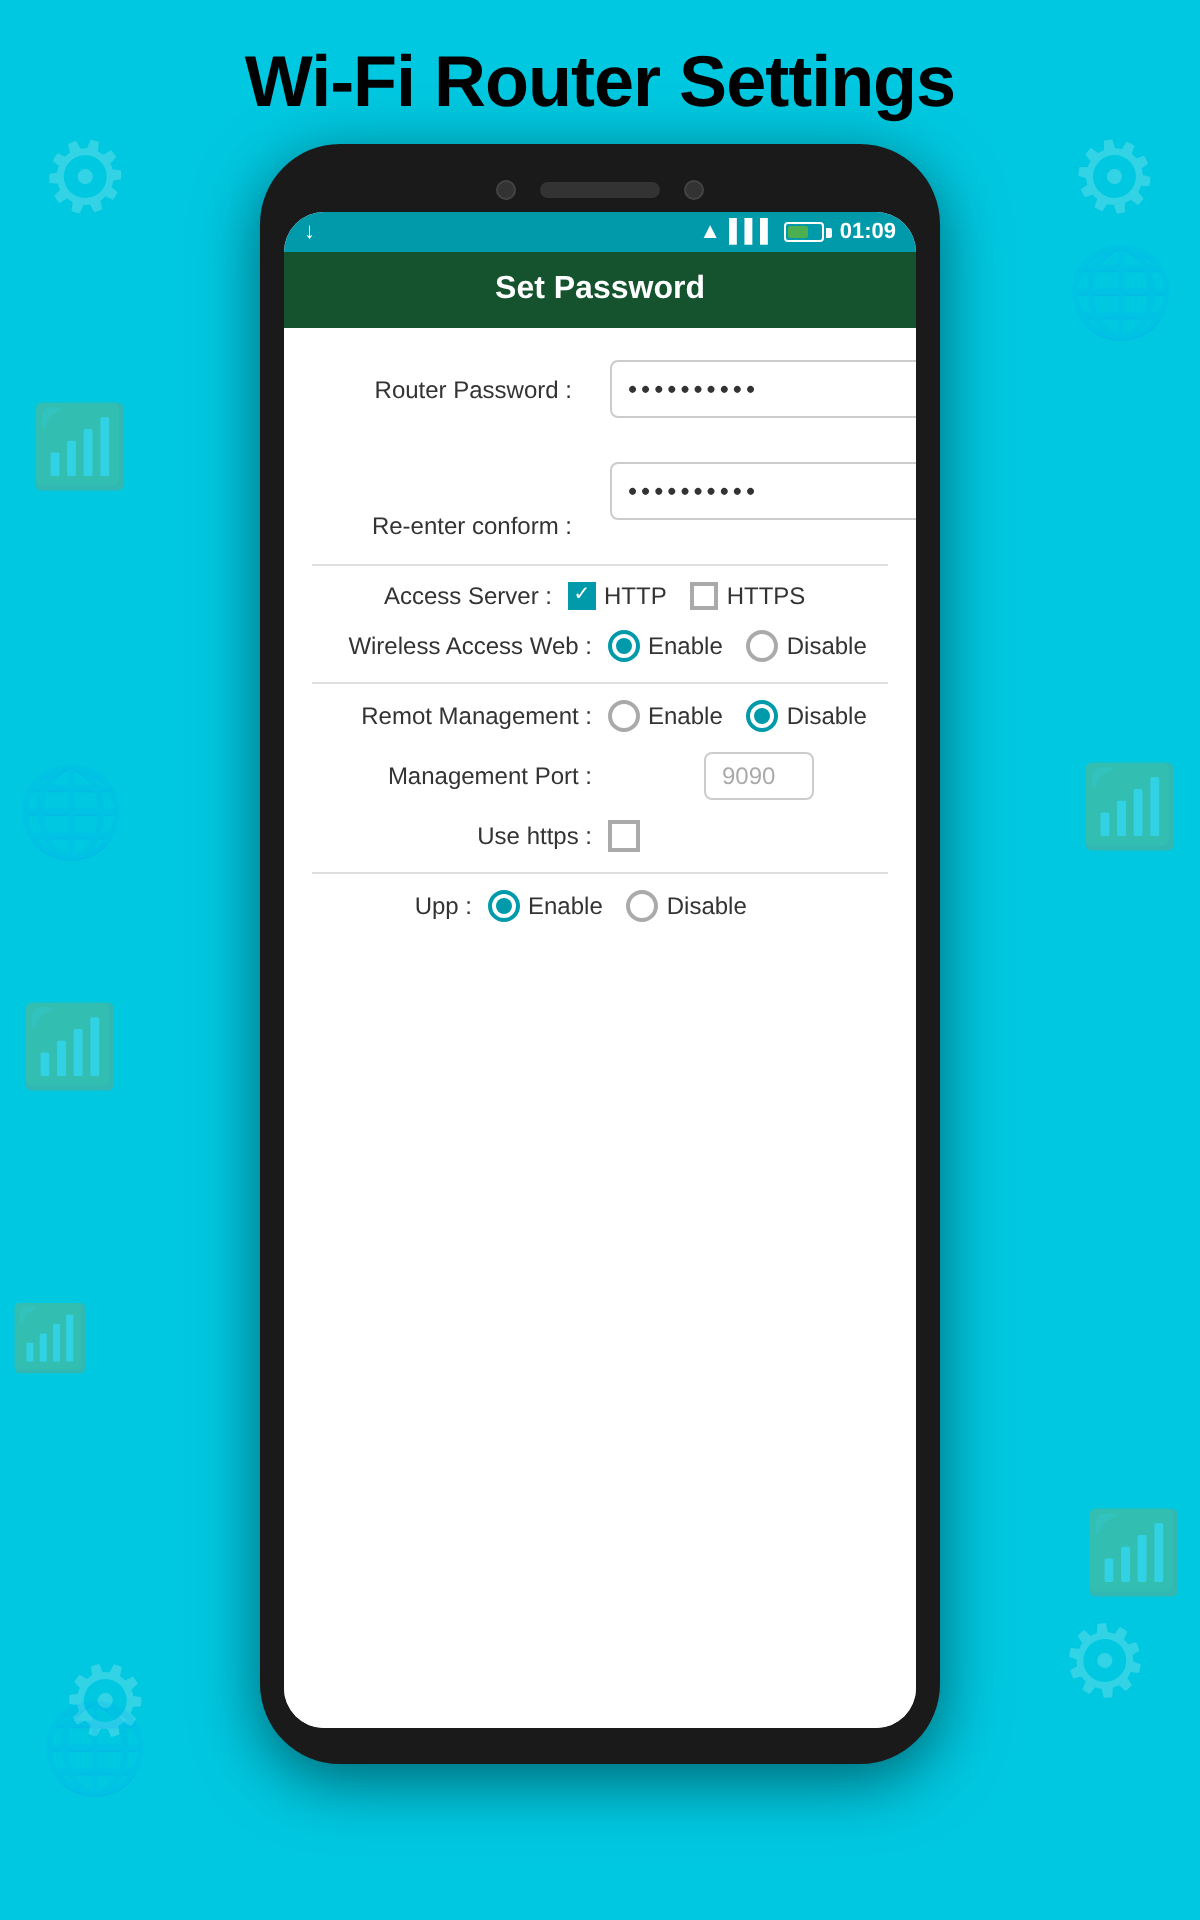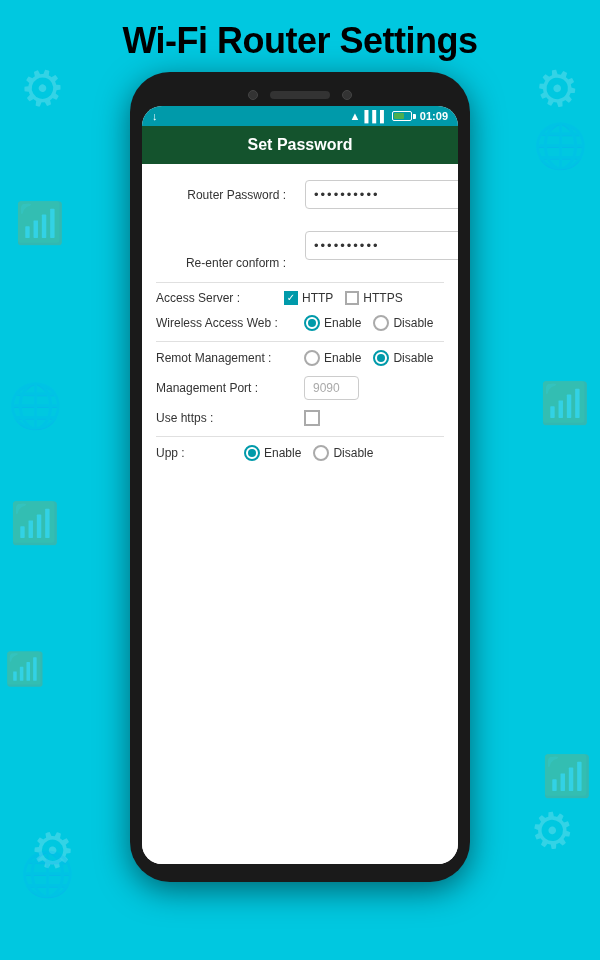--- a/index.html
+++ b/index.html
@@ -188,21 +188,21 @@
     
     .setting-row {
       display: flex;
       align-items: center;
       margin-bottom: 10px;
     }
 
     .setting-label {
       font-size: 12px;
       color: #333;
-      text-align: left;
+      text-align: right;
       white-space: nowrap;
       flex-shrink: 0;
     }
 
     .options-group {
       display: flex;
       align-items: center;
       gap: 12px;
       margin-left: 8px;
     }
@@ -265,20 +265,21 @@
     }
 
     
     .port-input {
       border: 1px solid #ccc;
       border-radius: 4px;
       padding: 4px 8px;
       font-size: 12px;
       color: #aaa;
       width: 55px;
+      margin-left: 48px;
     }
 
     
     .buttons-row {
       display: flex;
       justify-content: center;
       gap: 12px;
       margin-top: 16px;
       padding-bottom: 8px;
     }

